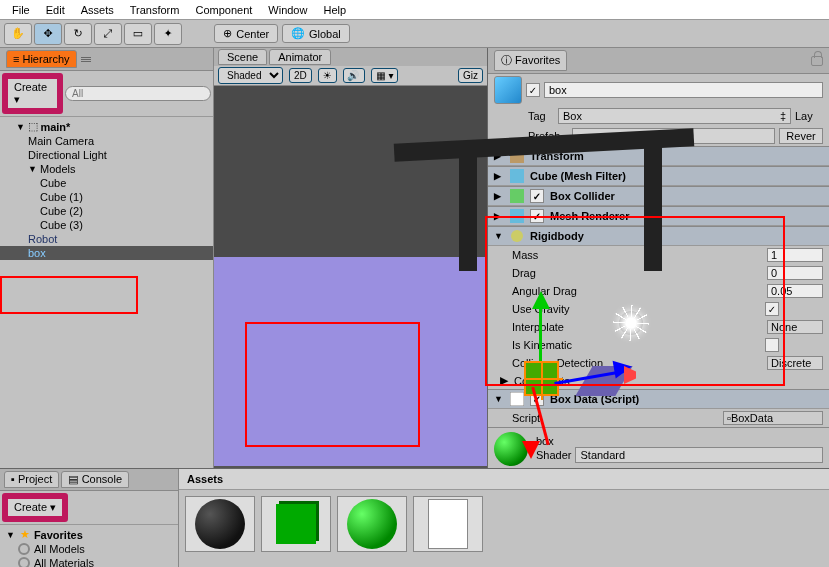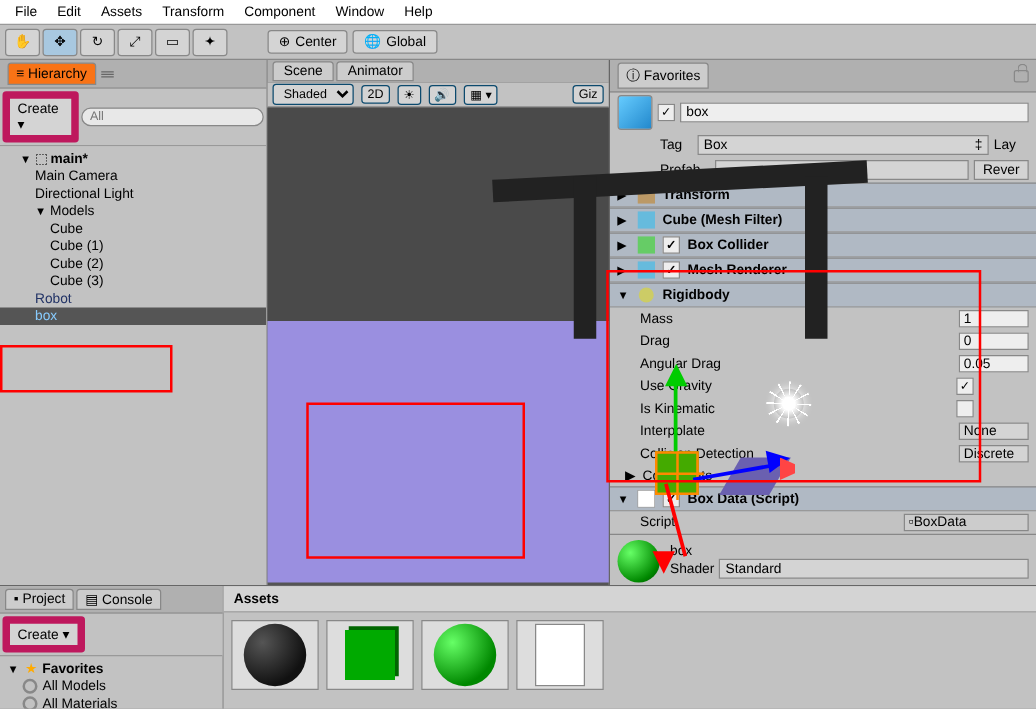--- a/index.html
+++ b/index.html
@@ -257,27 +257,27 @@
     <div class="prop-row">
         <span class="plbl">Angular Drag</span>
         <input class="pval" value="0.05" style="">
       </div>
     <div class="prop-row">
         <span class="plbl">Use Gravity</span>
         <div class="chk">✓</div>
         <span style="width:40px"></span>
       </div>
     <div class="prop-row">
+        <span class="plbl">Interpolate</span>
+        <div class="pdrop">None</div>
+      </div>
+    <div class="prop-row">
         <span class="plbl">Is Kinematic</span>
         <div class="chk"></div>
         <span style="width:40px"></span>
-      </div>
-    <div class="prop-row">
-        <span class="plbl">Interpolate</span>
-        <div class="pdrop">None</div>
       </div>
     <div class="prop-row">
         <span class="plbl">Collision Detection</span>
         <div class="pdrop">Discrete</div>
       </div>
     <div class="prop-row" style="padding-left:12px">
         <span class="arrow" style="width:10px">▶</span>
         <span class="plbl">Constraints</span>
       </div>
 

